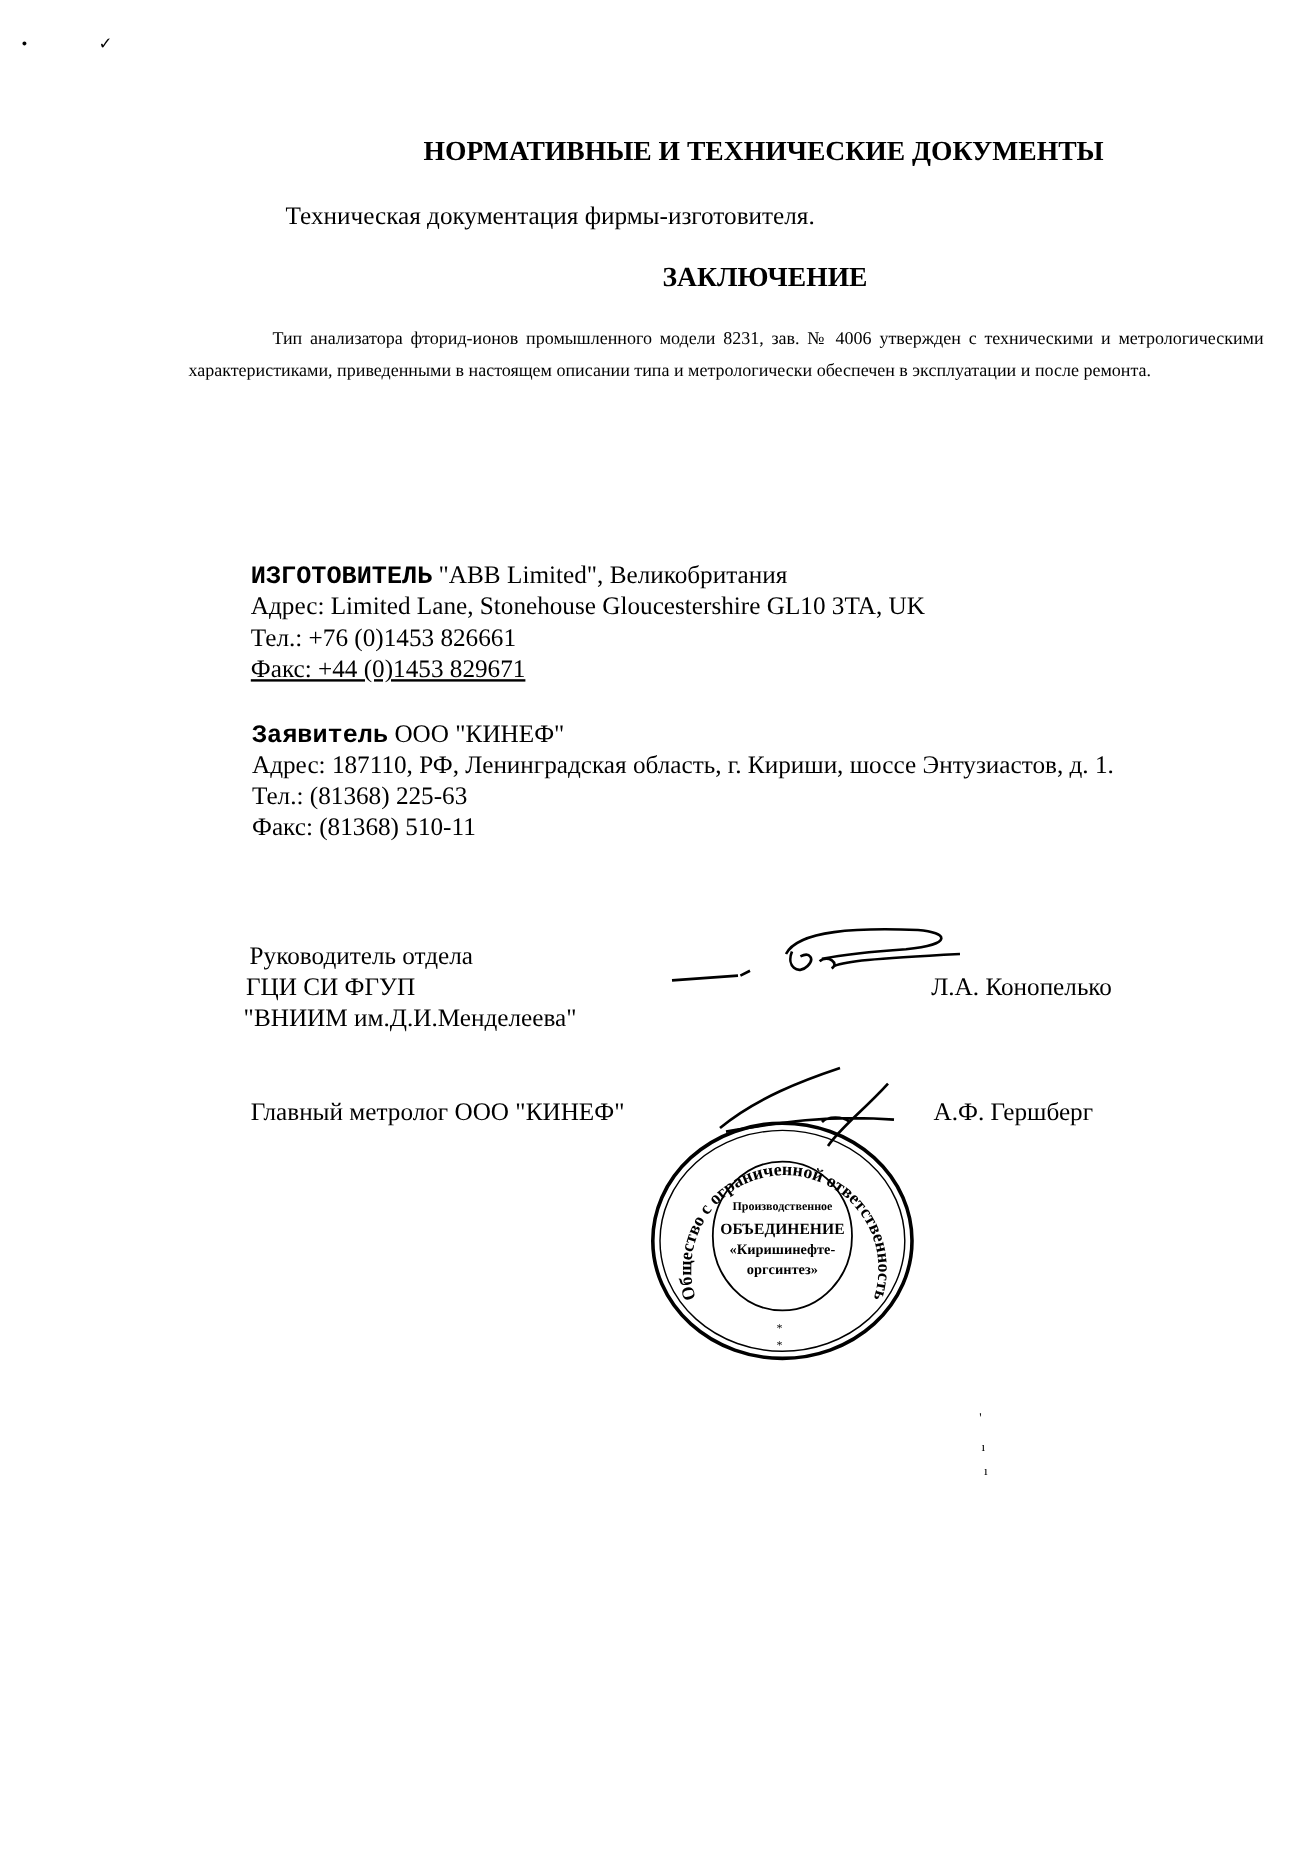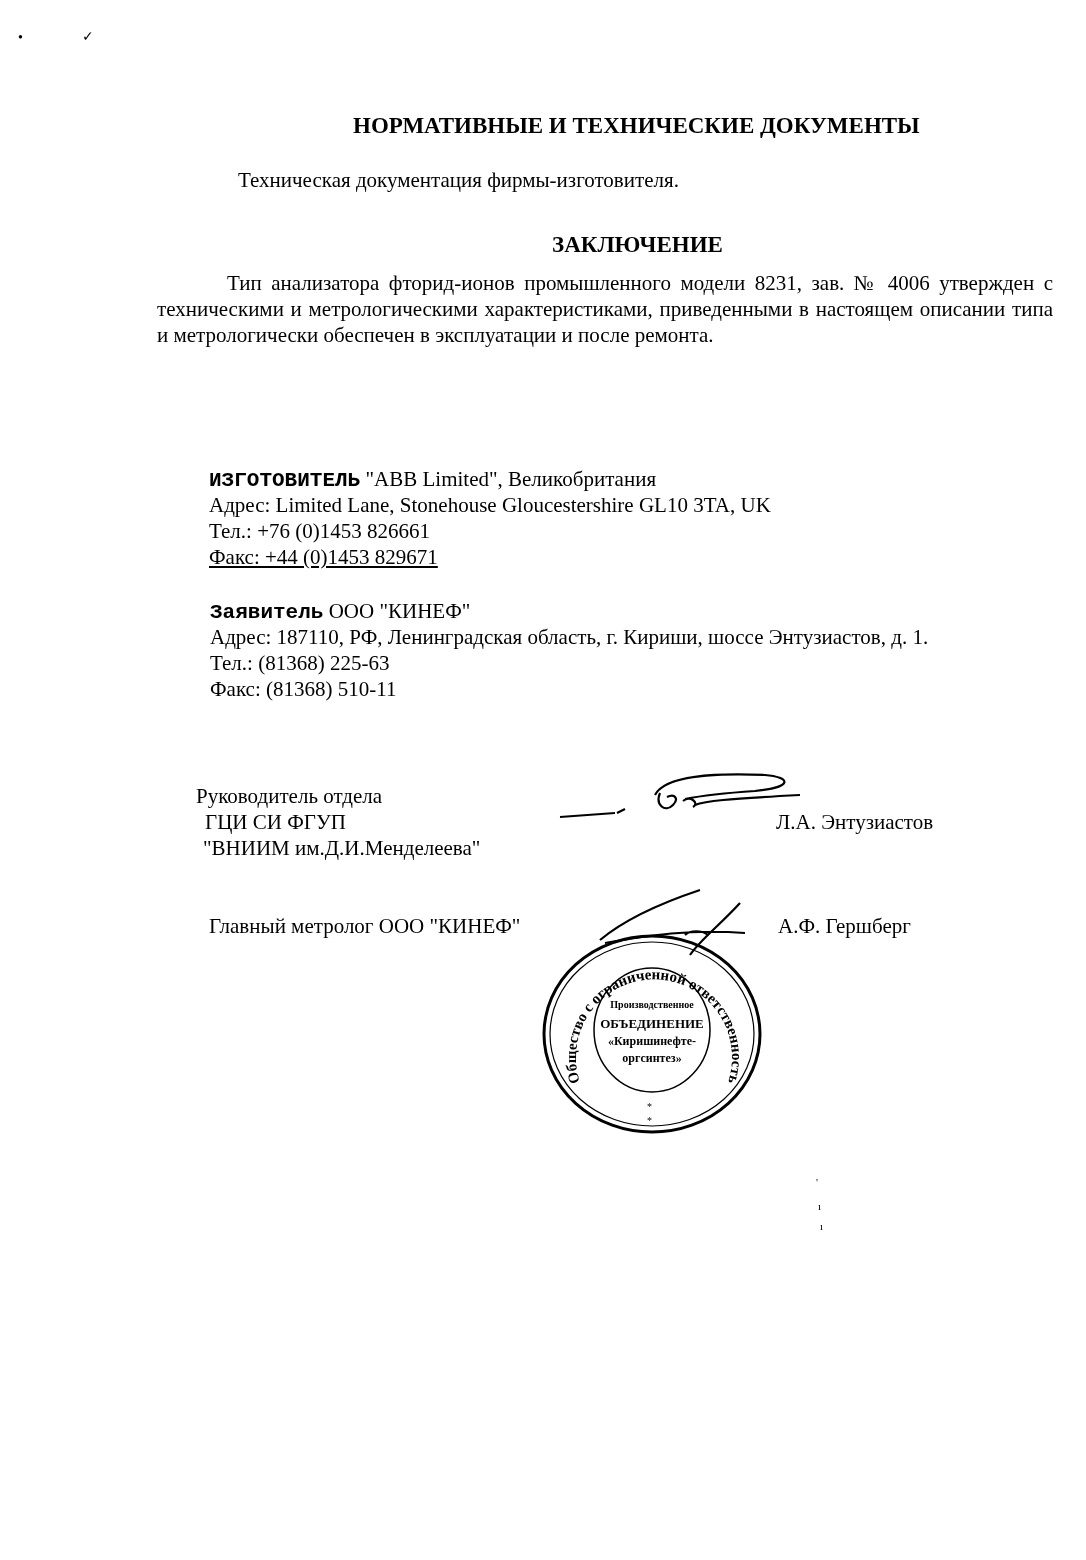--- a/index.html
+++ b/index.html
@@ -2,52 +2,52 @@
 <html><head>
 <meta charset="utf-8">
 <style>
   html, body { margin:0; padding:0; background:#ffffff; }
   body { width:1086px; height:1560px; position:relative; overflow:hidden;
          font-family:"Liberation Serif", serif; color:#000; }
   .abs { position:absolute; white-space:nowrap; }
   .t { font-size:21px; line-height:26px; }
   .b { font-weight:bold;font-family:Liberation Mono, monospace; }
   .heading { font-size:23px; font-weight:bold; }
-  .para { position:absolute; left:157px; width:896px; font-size:21px; line-height:26px;
+  .para { position:absolute; left:157px; width:896px; font-size:15px; line-height:26px;
           text-align:justify; text-align-last:left; }
   .para .ind { display:inline-block; width:70px; }
   .speck { position:absolute; font-size:14px; }
 </style>
 </head>
 <body>
 
 <span class="speck" style="left:18px;top:30px;">•</span>
 <span class="speck" style="left:82px;top:28px;">✓</span>
 
 <div class="abs heading" style="left:353px;top:113px;">НОРМАТИВНЫЕ И ТЕХНИЧЕСКИЕ ДОКУМЕНТЫ</div>
 <div class="abs t" style="left:227px;top:167px;margin-left:11px;">Техническая документация фирмы-изготовителя.</div>
 
-<div class="abs heading" style="left:552px;top:232px;">ЗАКЛЮЧЕНИЕ</div>
+<div class="abs heading" style="left:552px;top:218px;">ЗАКЛЮЧЕНИЕ</div>
 
 <div class="para" style="top:270px;"><span class="ind"></span><span>Тип анализатора фторид-ионов промышленного модели 8231, зав. № 4006 утвержден с техническими и метрологическими характеристиками, приведенными в настоящем описании типа и метрологически обеспечен в эксплуатации  и после ремонта.</span></div>
 
 <div class="abs t" style="left:209px;top:466px;"><span class="b">ИЗГОТОВИТЕЛЬ</span><span> "ABB Limited", Великобритания</span></div>
 <div class="abs t" style="left:209px;top:492px;">Адрес:  Limited Lane, Stonehouse Gloucestershire GL10 3TA, UK</div>
 <div class="abs t" style="left:209px;top:518px;">Тел.: +76 (0)1453 826661</div>
 <div class="abs t" style="left:209px;top:544px;text-decoration:underline;">Факс: +44 (0)1453 829671</div>
 
 <div class="abs t" style="left:210px;top:598px;"><span class="b">Заявитель</span><span> ООО "КИНЕФ"</span></div>
 <div class="abs t" style="left:210px;top:624px;">Адрес: 187110,  РФ, Ленинградская область, г. Кириши,  шоссе Энтузиастов, д. 1.</div>
 <div class="abs t" style="left:210px;top:650px;">Тел.: (81368) 225-63</div>
 <div class="abs t" style="left:210px;top:676px;">Факс: (81368) 510-11</div>
 
-<div class="abs t" style="left:196px;top:783px;">Руководитель отдела</div>
+<div class="abs t" style="left:208px;top:783px;">Руководитель отдела</div>
 <div class="abs t" style="left:205px;top:809px;">ГЦИ СИ ФГУП</div>
 <div class="abs t" style="left:203px;top:835px;">"ВНИИМ им.Д.И.Менделеева"</div>
-<div class="abs t" style="left:776px;top:809px;">Л.А. Энтузиастов</div>
+<div class="abs t" style="left:776px;top:809px;">Л.А. Конопелько</div>
 <svg class="abs" style="left:555px;top:765px;" width="260" height="60">
   <path d="M5 52 L60 48 M62 48 L70 44 M100 30 C110 10 160 8 210 10 C235 12 240 22 200 26 C170 28 150 30 130 34 M105 28 C100 40 110 48 118 40 C124 34 120 28 112 32 M128 36 C135 30 145 38 138 42 M140 40 C150 36 170 34 245 30" fill="none" stroke="#000" stroke-width="2.2"></path>
 </svg>
 
 <div class="abs t" style="left:209px;top:913px;">Главный метролог ООО "КИНЕФ"</div>
 <div class="abs t" style="left:778px;top:913px;">А.Ф. Гершберг</div>
 <svg class="abs" style="left:590px;top:885px;" width="170" height="80">
   <path d="M10 55 C40 30 80 15 110 5 M15 58 C60 50 100 44 155 48 M150 18 C130 40 110 55 100 70 M95 50 C100 45 112 45 118 50" fill="none" stroke="#000" stroke-width="2.2"></path>
 </svg>
 

